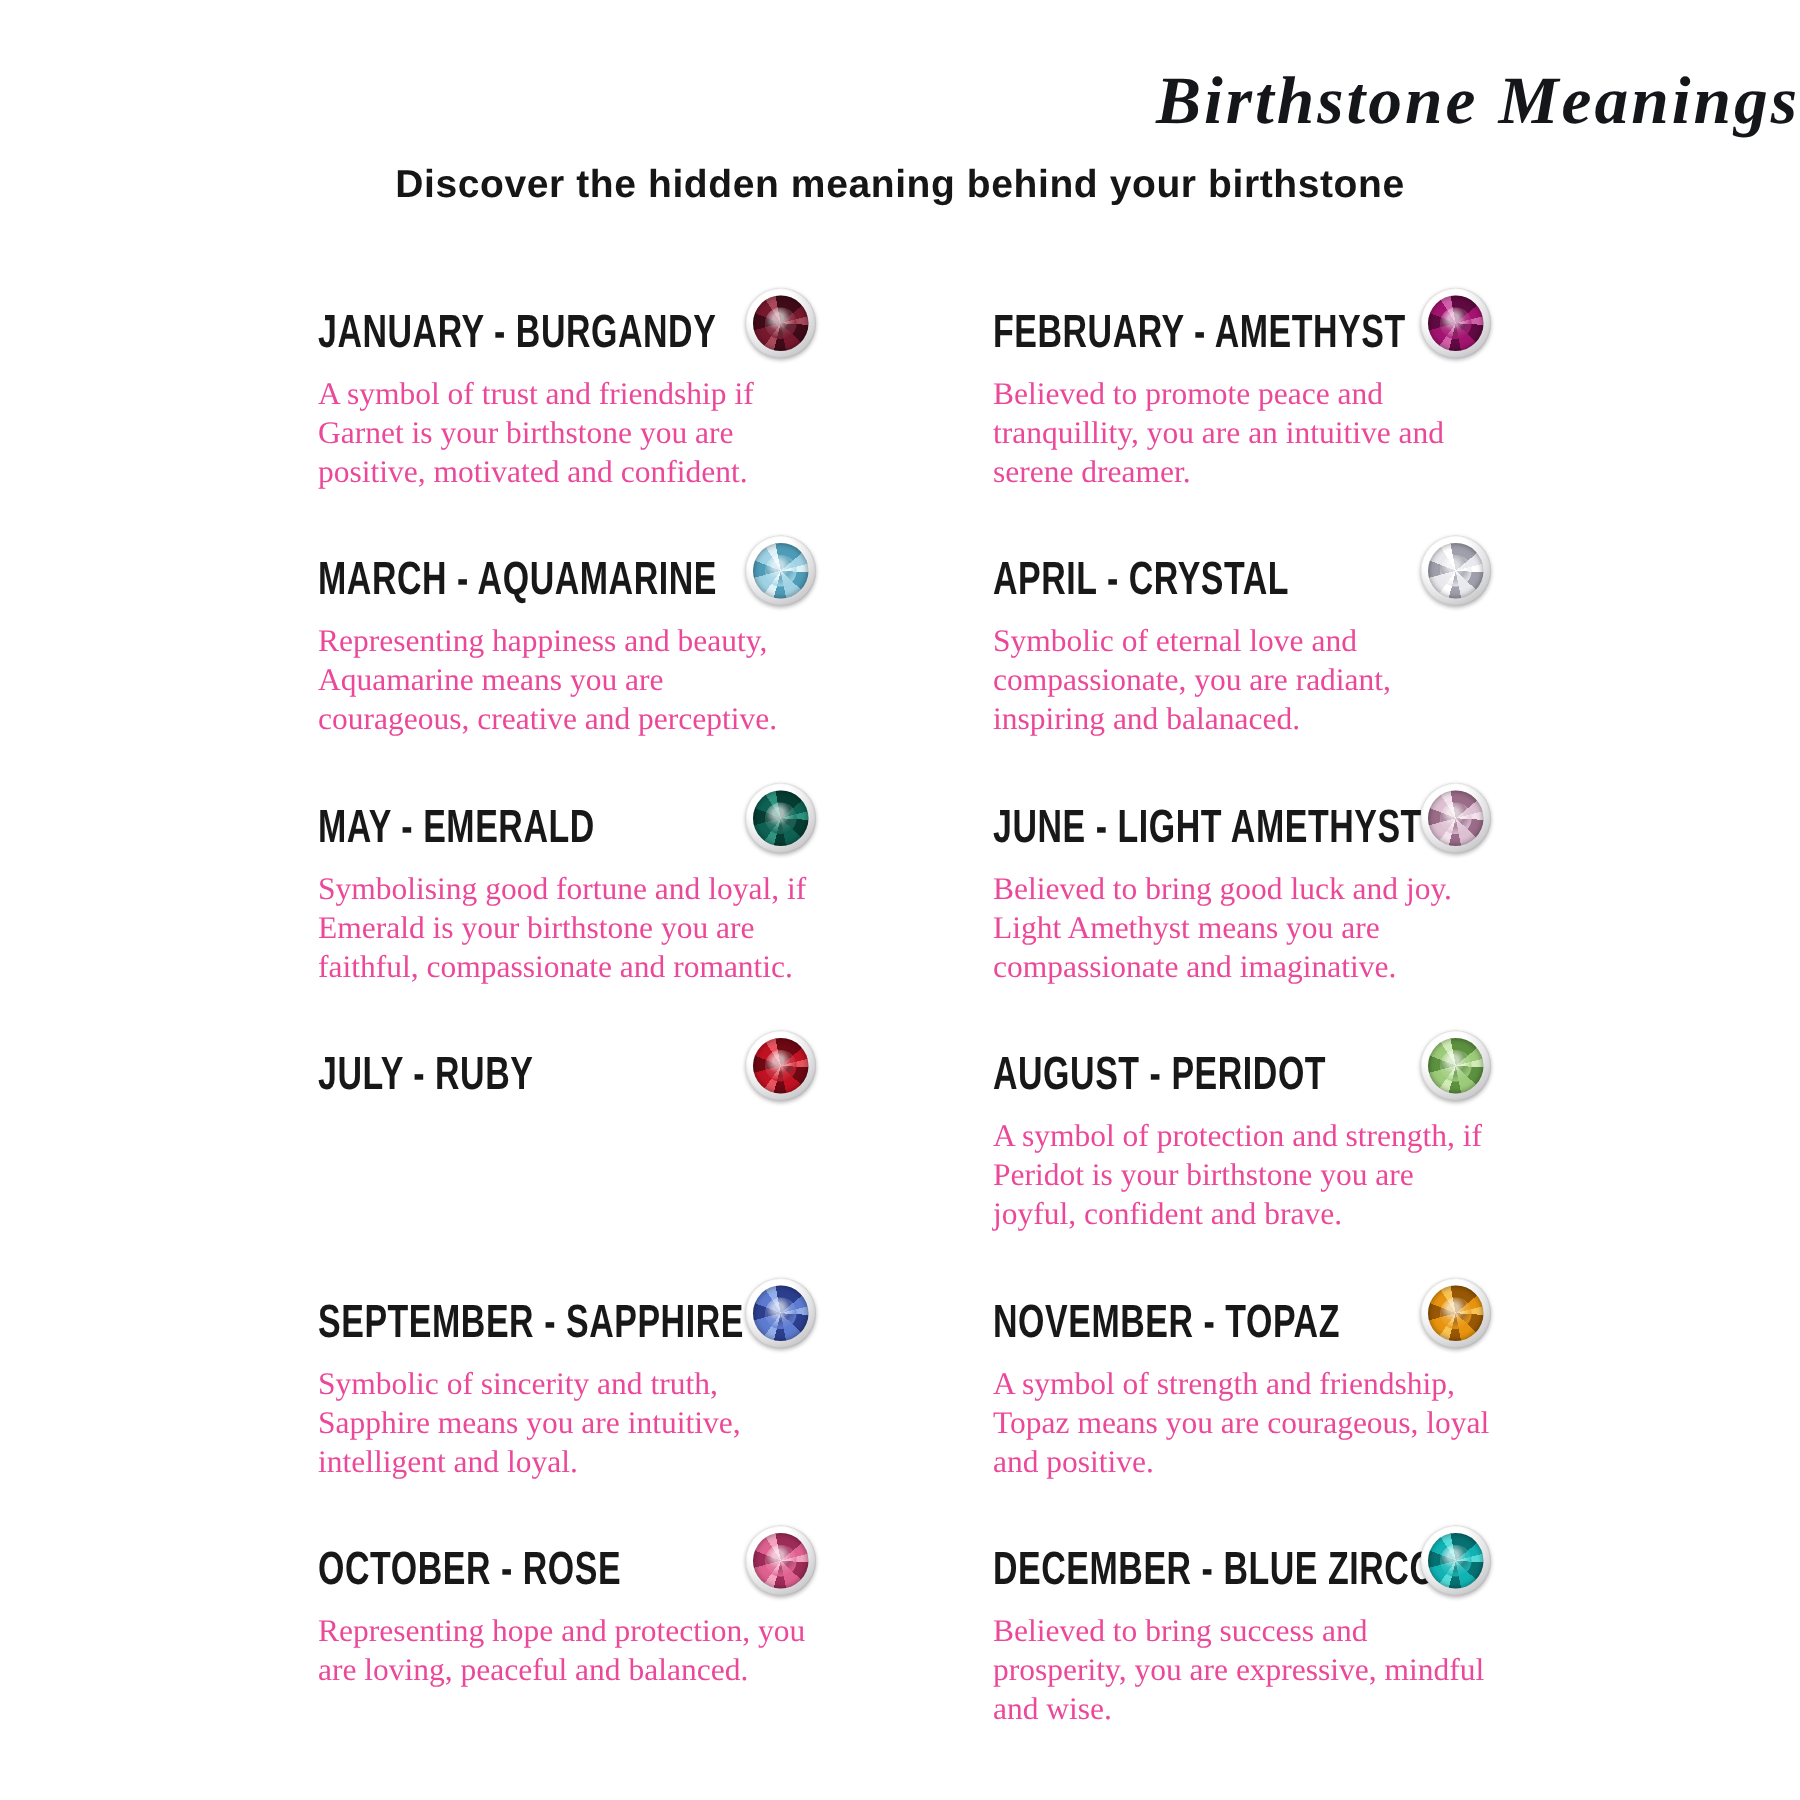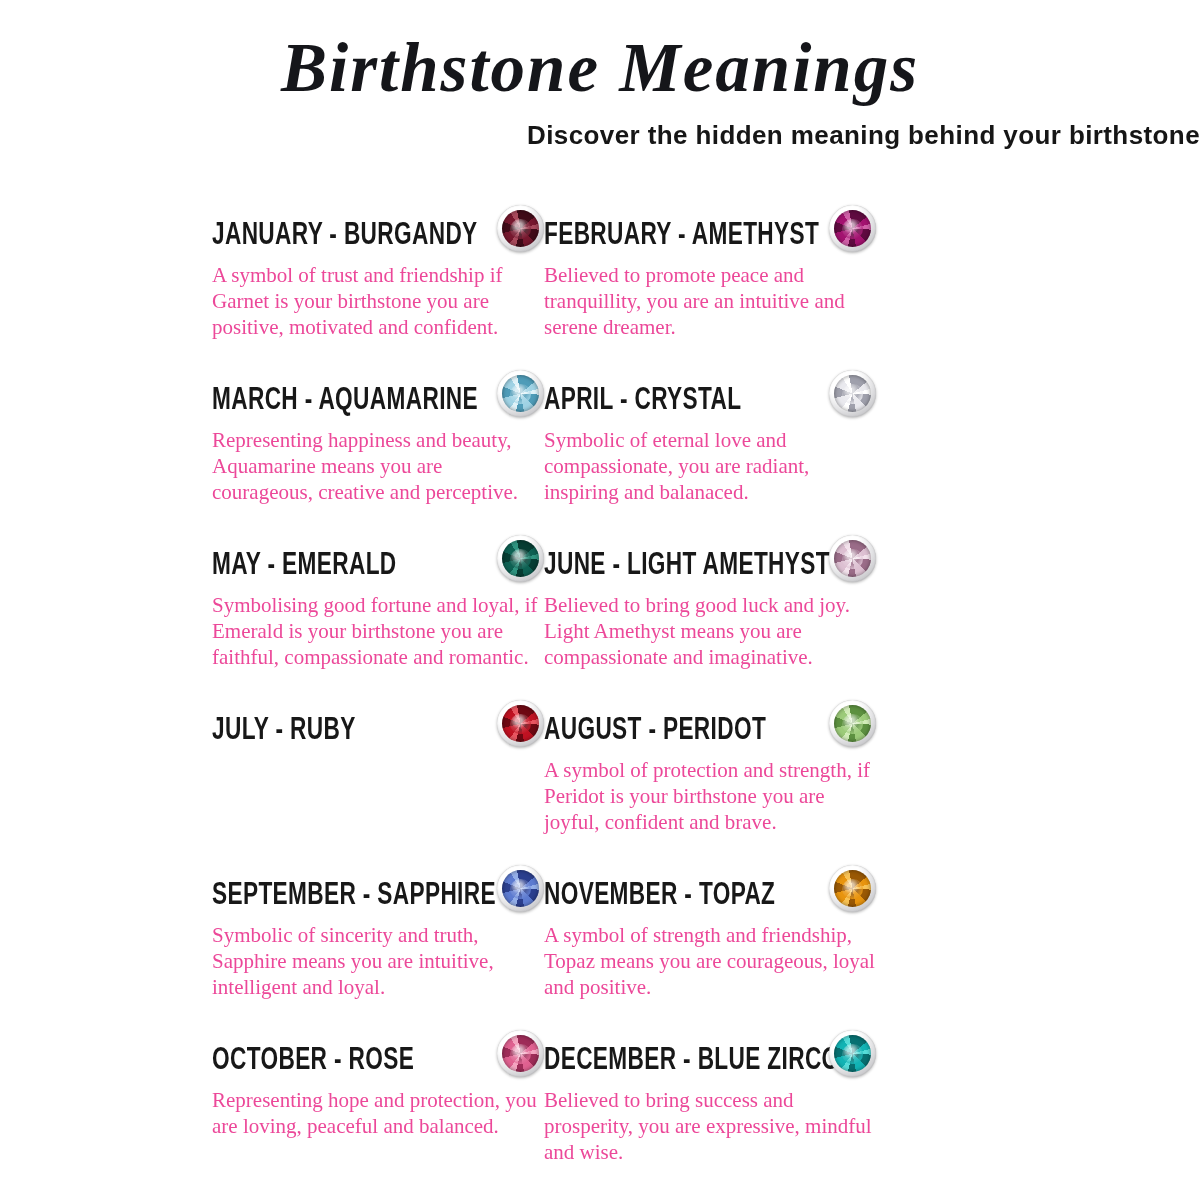--- a/index.html
+++ b/index.html
@@ -1,43 +1,44 @@
 <!DOCTYPE html>
 <html><head>
 <meta charset="utf-8">
 <style>
   * { margin:0; padding:0; box-sizing:border-box; }
   html,body { width:1200px; height:1200px; background:#ffffff; overflow:hidden; }
   body { font-family:"Liberation Serif", serif; color:#1c1c1c; }
 
   .page-title {
-    margin-top:32px;
-    text-align:center;
+    margin-top:44px;
+    text-align:right;
     font-family:"Liberation Serif", serif;
     font-style:italic;
     font-weight:600;
-    font-size:69px;
+    font-size:45px;
     letter-spacing:2px;
     color:#15161a;
     line-height:1.05;
   }
   .page-subtitle {
     margin-top:16px;
-    text-align:right;
+    text-align:center;
     font-family:"Liberation Sans", sans-serif;
     font-weight:600;
     font-size:26px;
     letter-spacing:.4px;
     color:#161616;
   }
 
   .grid {
     margin:66px 0 0 212px;
     display:grid;
     grid-template-columns:332px 332px;
+    column-gap:118px;
     grid-template-rows:repeat(6,165px);
     align-items:start;
   }
 
   .entry { position:relative; }
   .entry-head { position:relative; height:36px; }
   .entry-title {
     font-family:"Liberation Sans", sans-serif;
     font-weight:700;
     font-size:31px;

